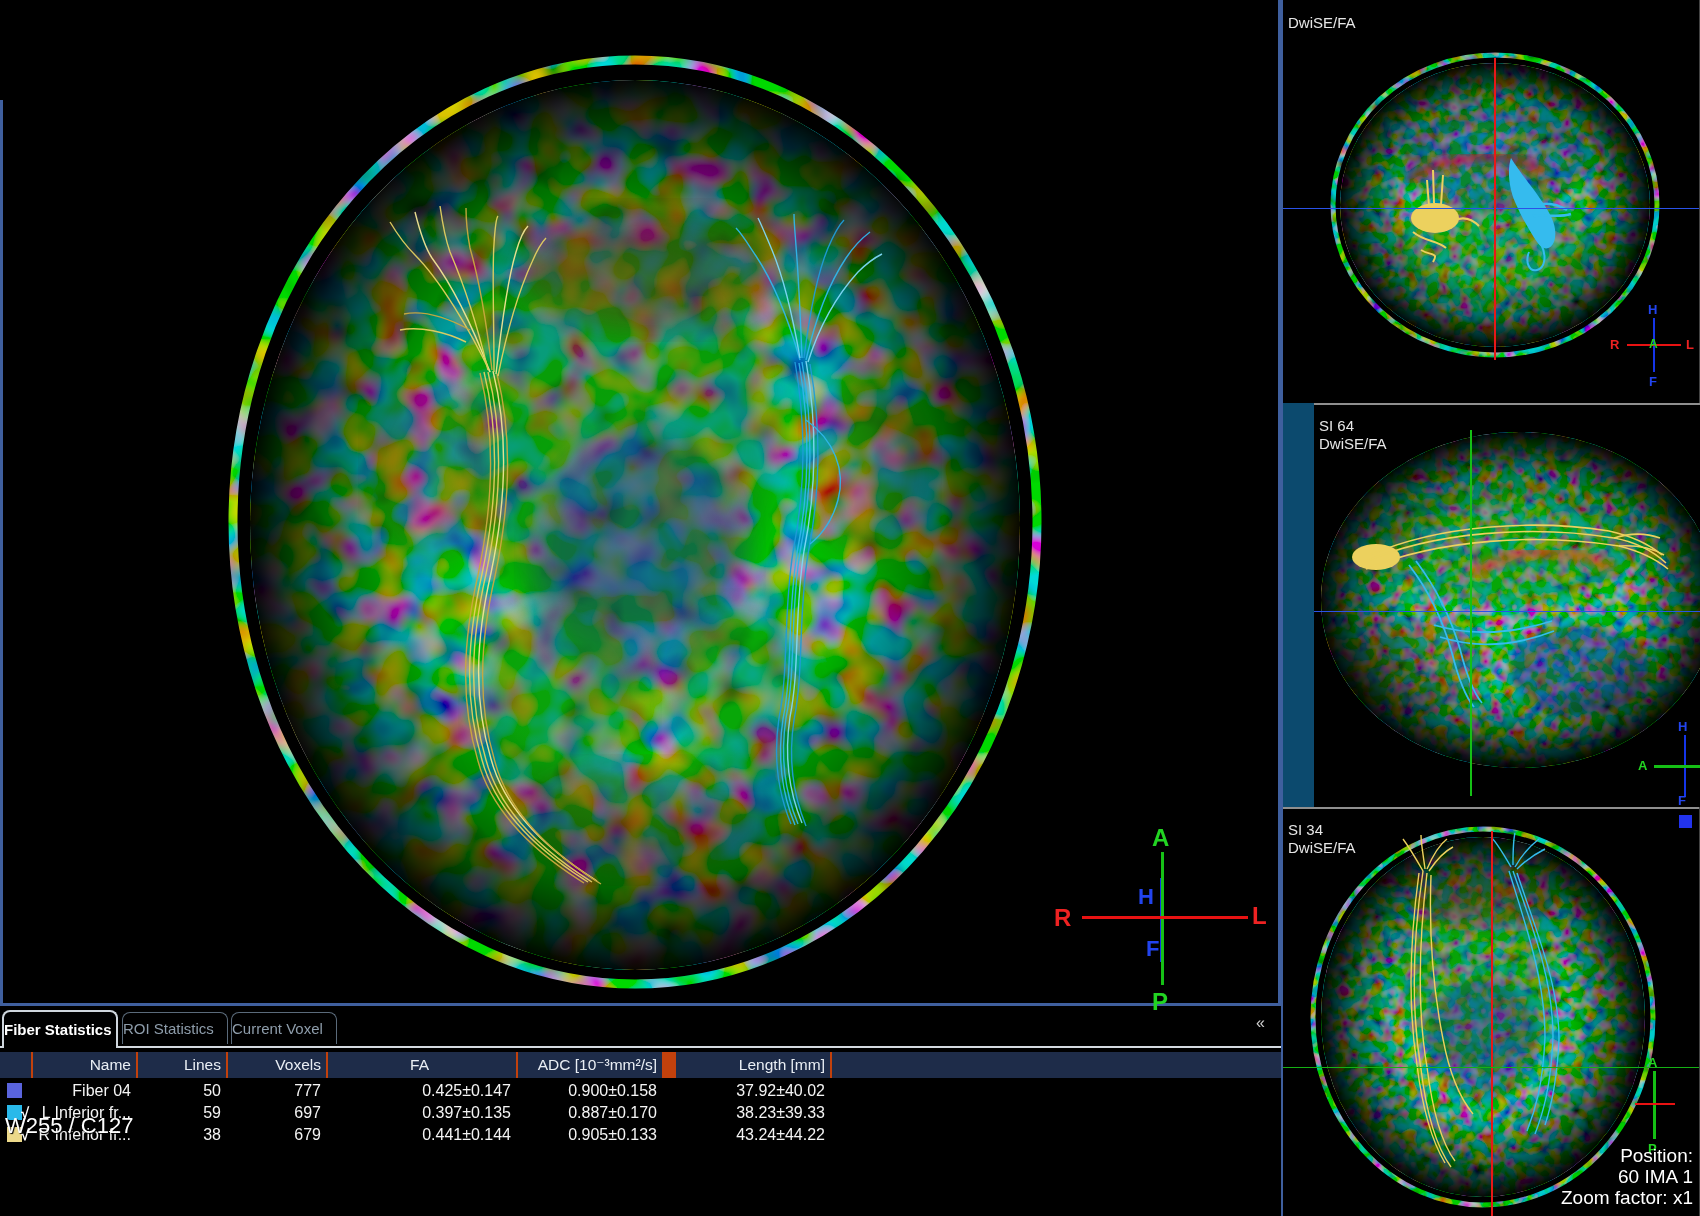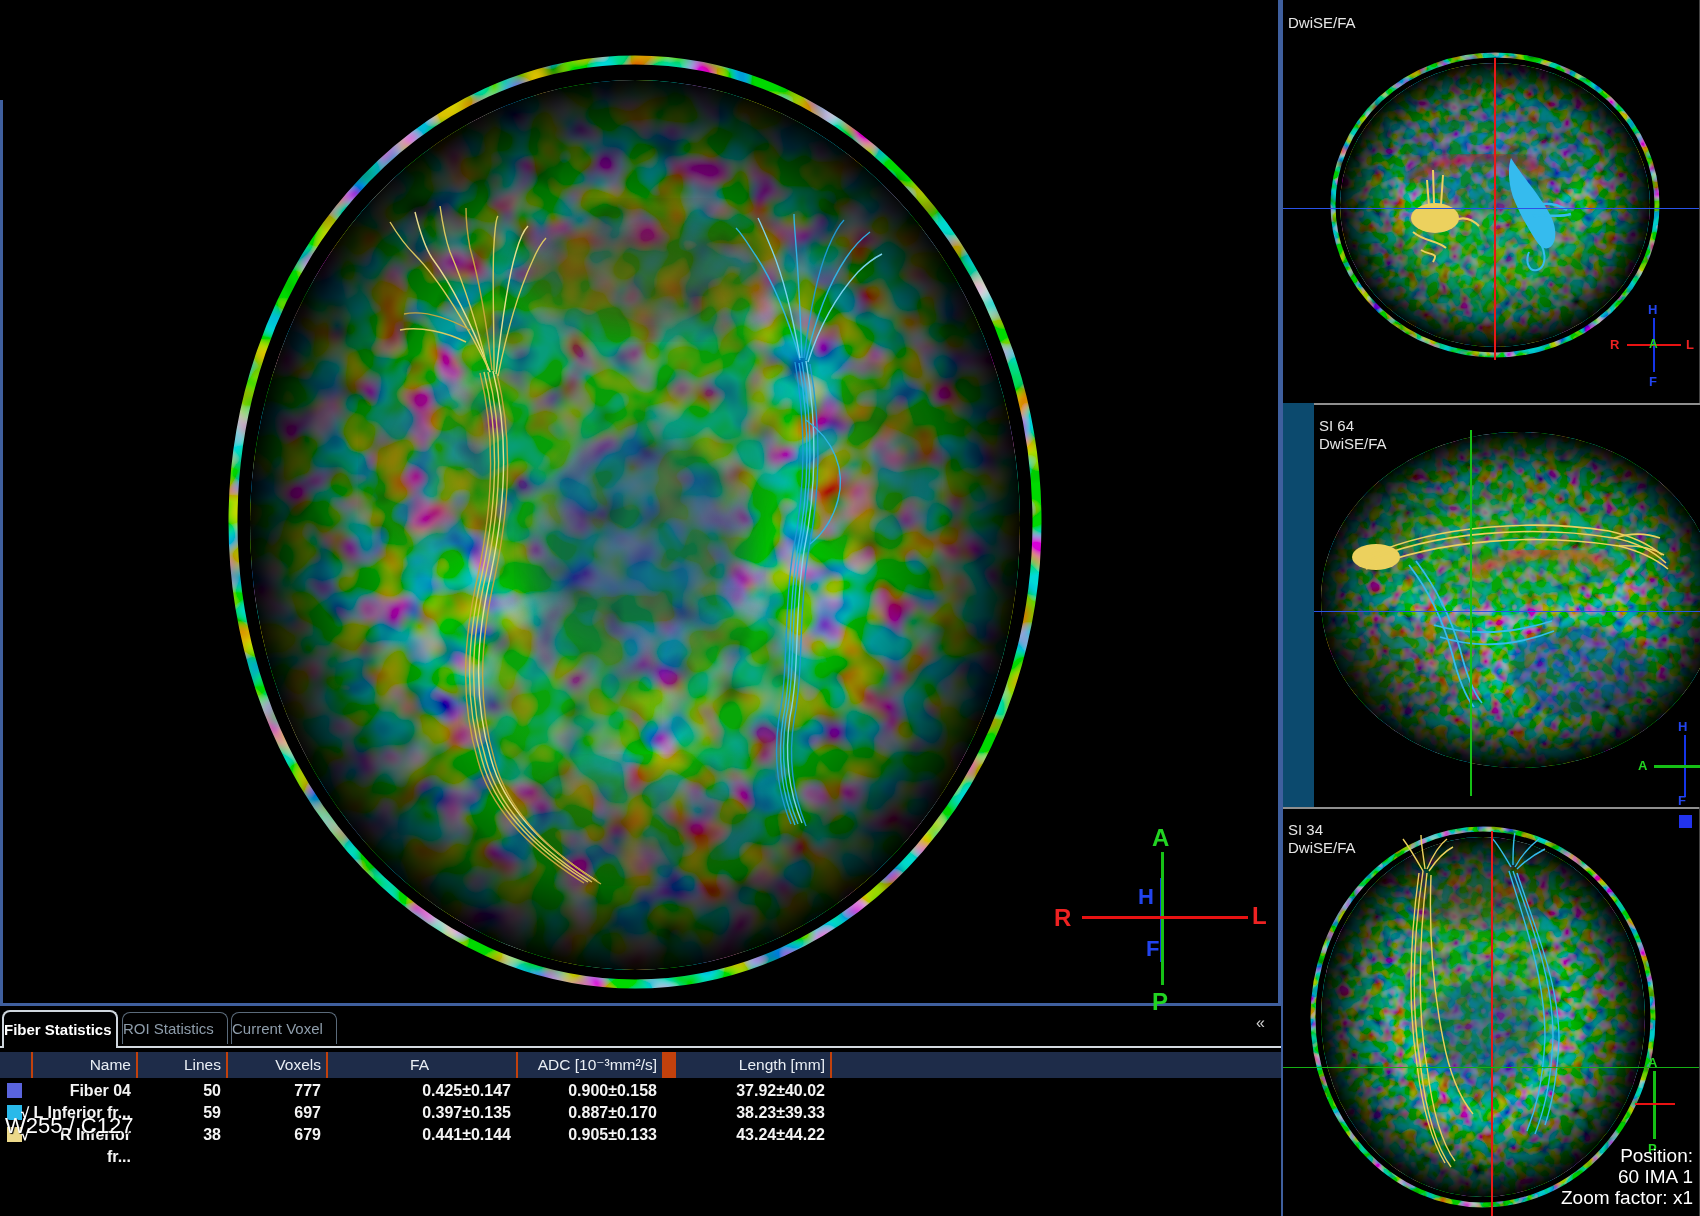--- a/index.html
+++ b/index.html
@@ -49,21 +49,21 @@
   .c-swatch { left:0;    width:31px;  }
   .c-name   { left:33px; width:103px; }
   .c-lines  { left:138px;width:88px;  }
   .c-voxels { left:228px;width:98px;padding-left:26px;  }
   .c-fa     { left:328px;width:188px;text-align:center; }
   .c-adc    { left:518px;width:144px; }
   .c-length { left:676px;width:154px; }
   .c-fill   { left:832px;width:449px; }
 
   .srow { position:absolute; left:0; width:1281px; height:22px; }
-  .scell { position:absolute; top:0; height:22px; color:#f4f4f4; font-size:16px; font-weight:bold;
+  .scell { position:absolute; top:0; height:22px; color:#f4f4f4; font-size:16px; font-weight:normal;
            line-height:22px; text-align:right; padding-right:5px; }
   .swatch { position:absolute; left:7px; top:3px; width:15px; height:15px; }
   .check  { position:absolute; left:21px; top:0; width:18px; color:#fff; font-size:15px;
             font-weight:bold; line-height:22px; }
   #row-0 { top:74px; } #row-1 { top:96px; } #row-2 { top:118px; }
 
   #wc-overlay { position:absolute; left:5px; top:107px; color:#fff; font-size:22px; z-index:6;
                 text-shadow:1px 1px 1px #000; }
   #collapse-btn { position:absolute; left:1256px; top:8px; color:#cfcfcf; font-size:16px; z-index:5; cursor:default; }
 </style>

